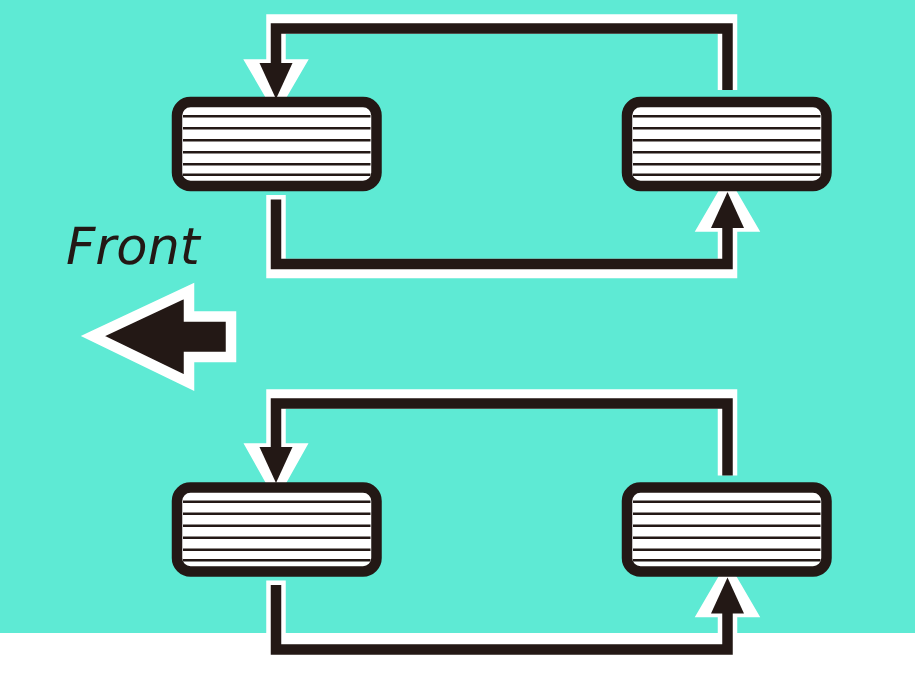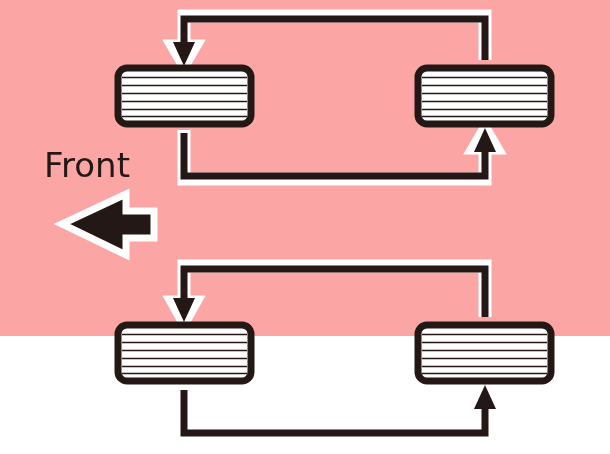--- a/index.html
+++ b/index.html
@@ -8,22 +8,23 @@
   }
   body {
     width: 610px;
     height: 454px;
     overflow: hidden;
     font-family: "Liberation Sans", sans-serif;
   }
   #diagram-root {
     position: relative;
     width: 610px;
-    height: 336px;
-    background: #fca5a5;
+    height: 422px;
+    background: #5eead4;
+    font-style: italic;
   }
   #diagram-svg {
     position: absolute;
     left: 0;
     top: 0;
     width: 610px;
     height: 454px;
     display: block;
   }
   .front-label {

